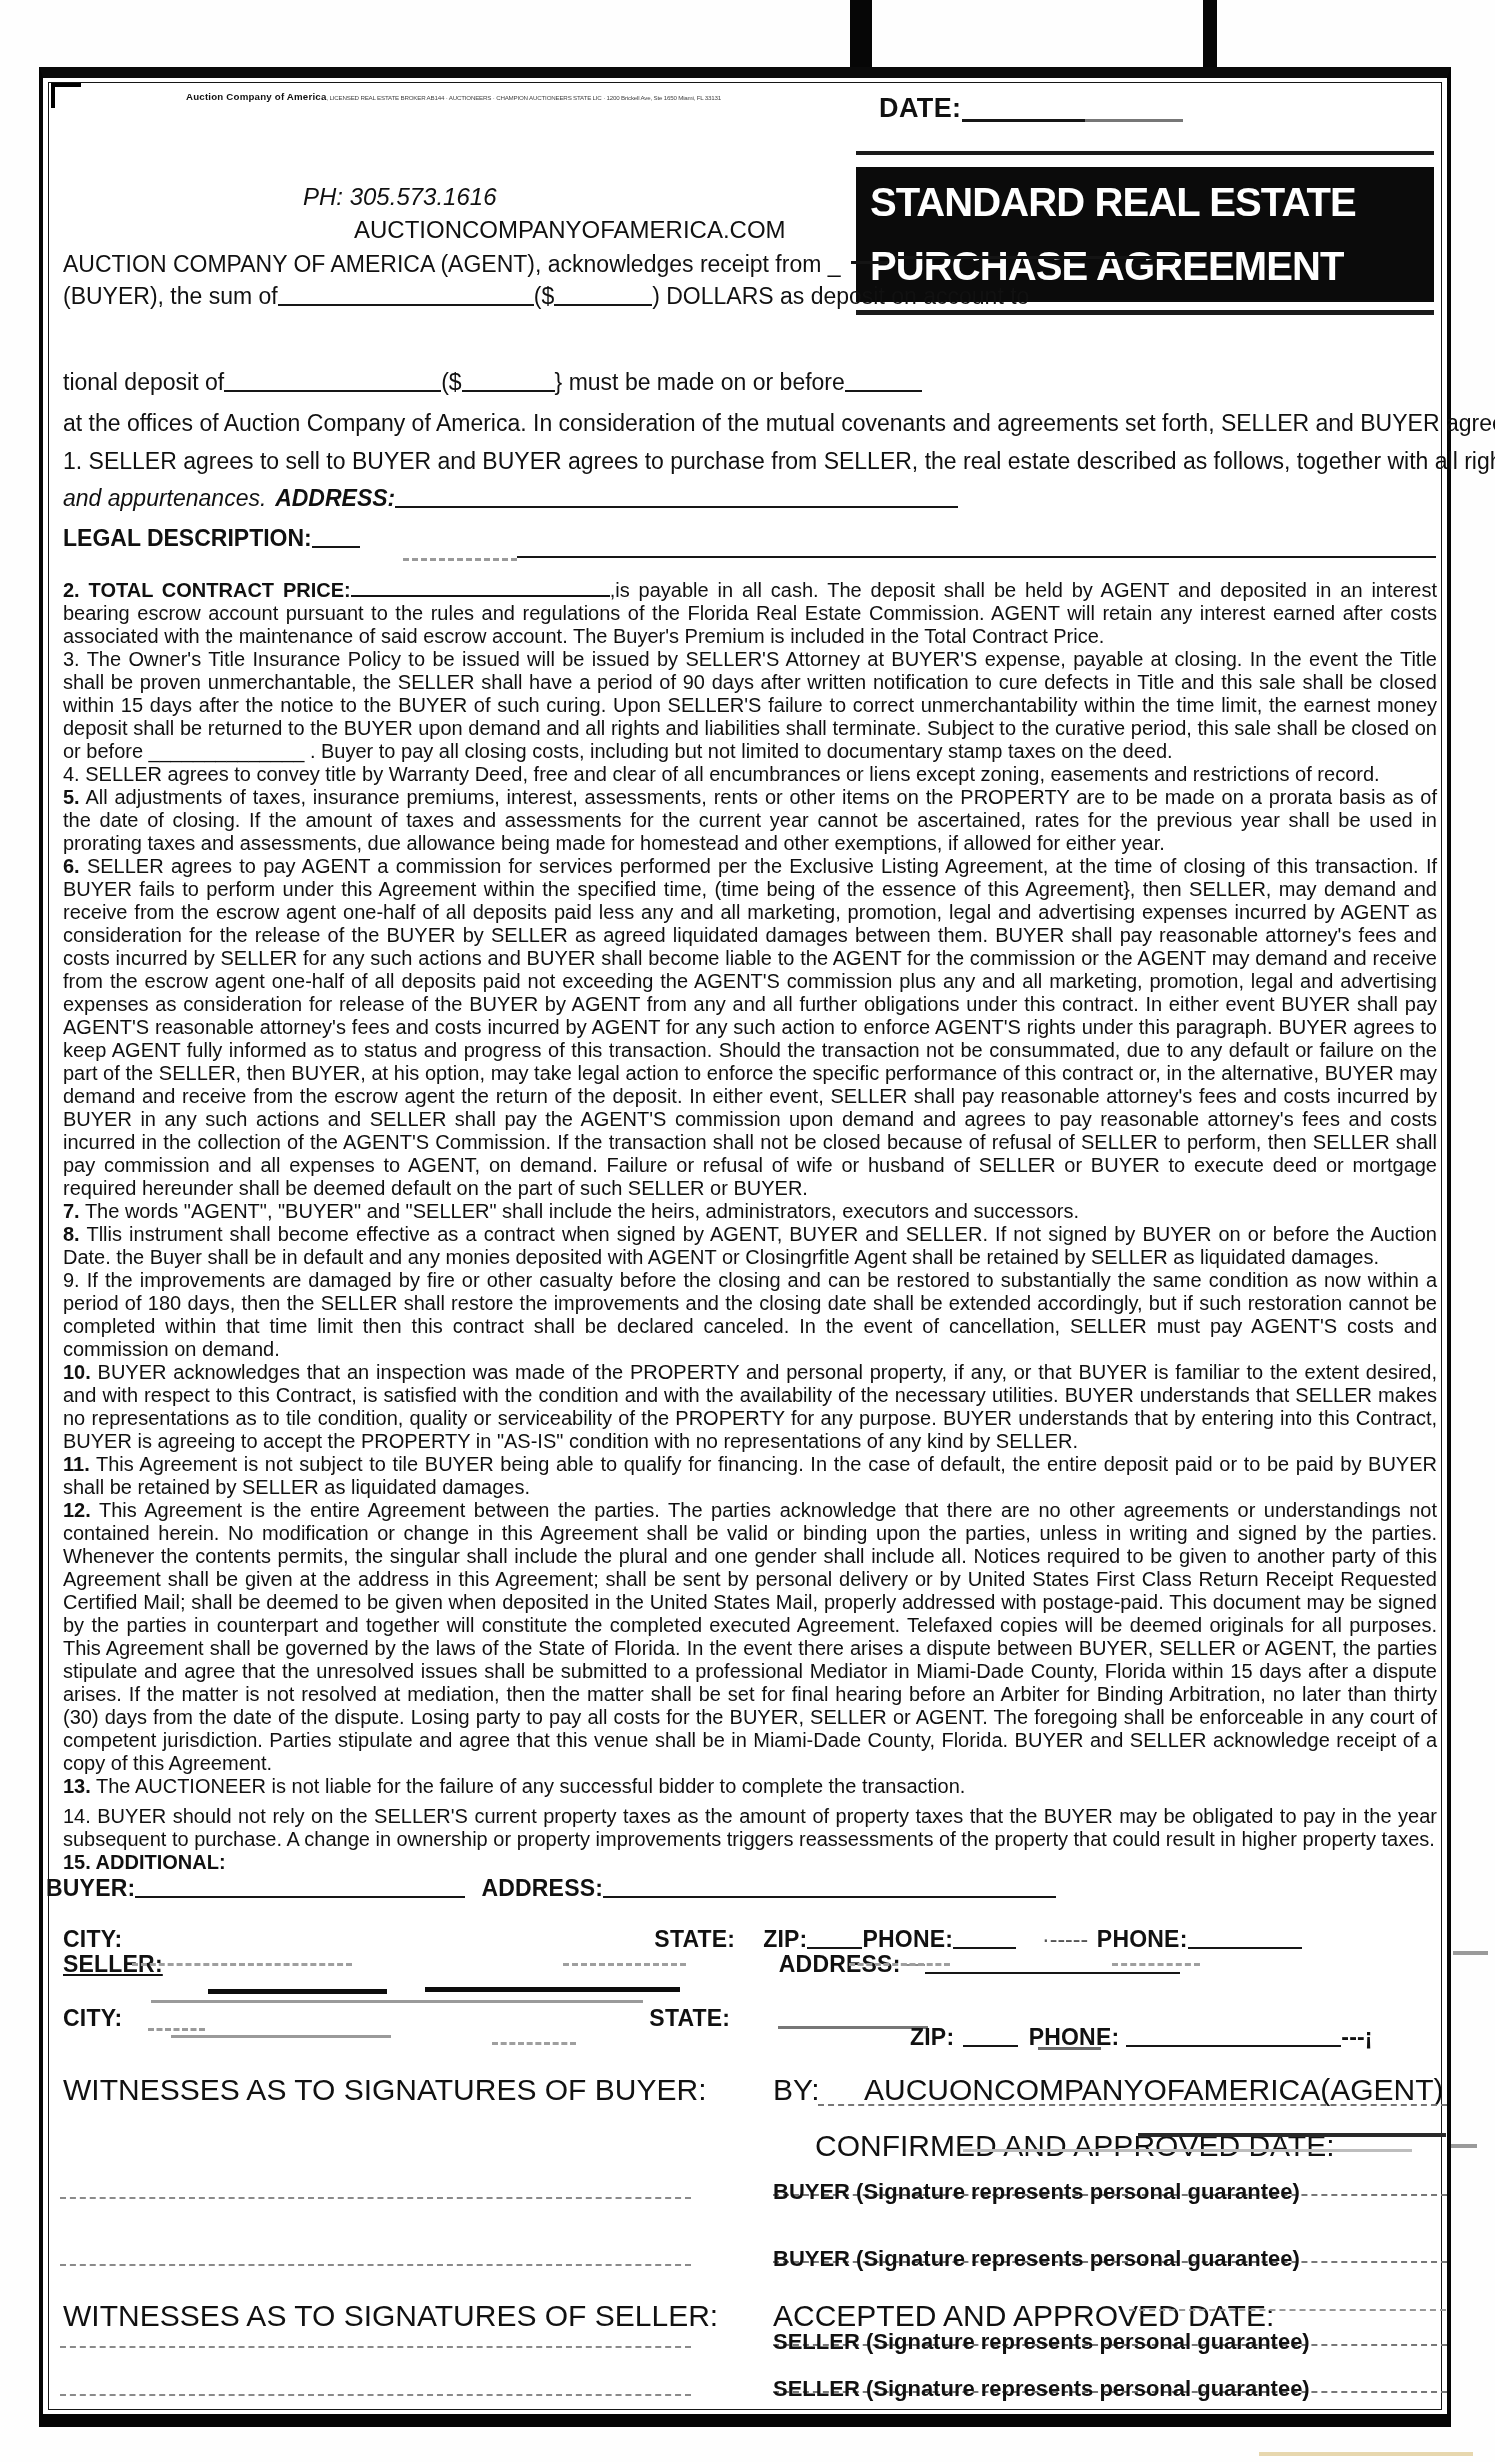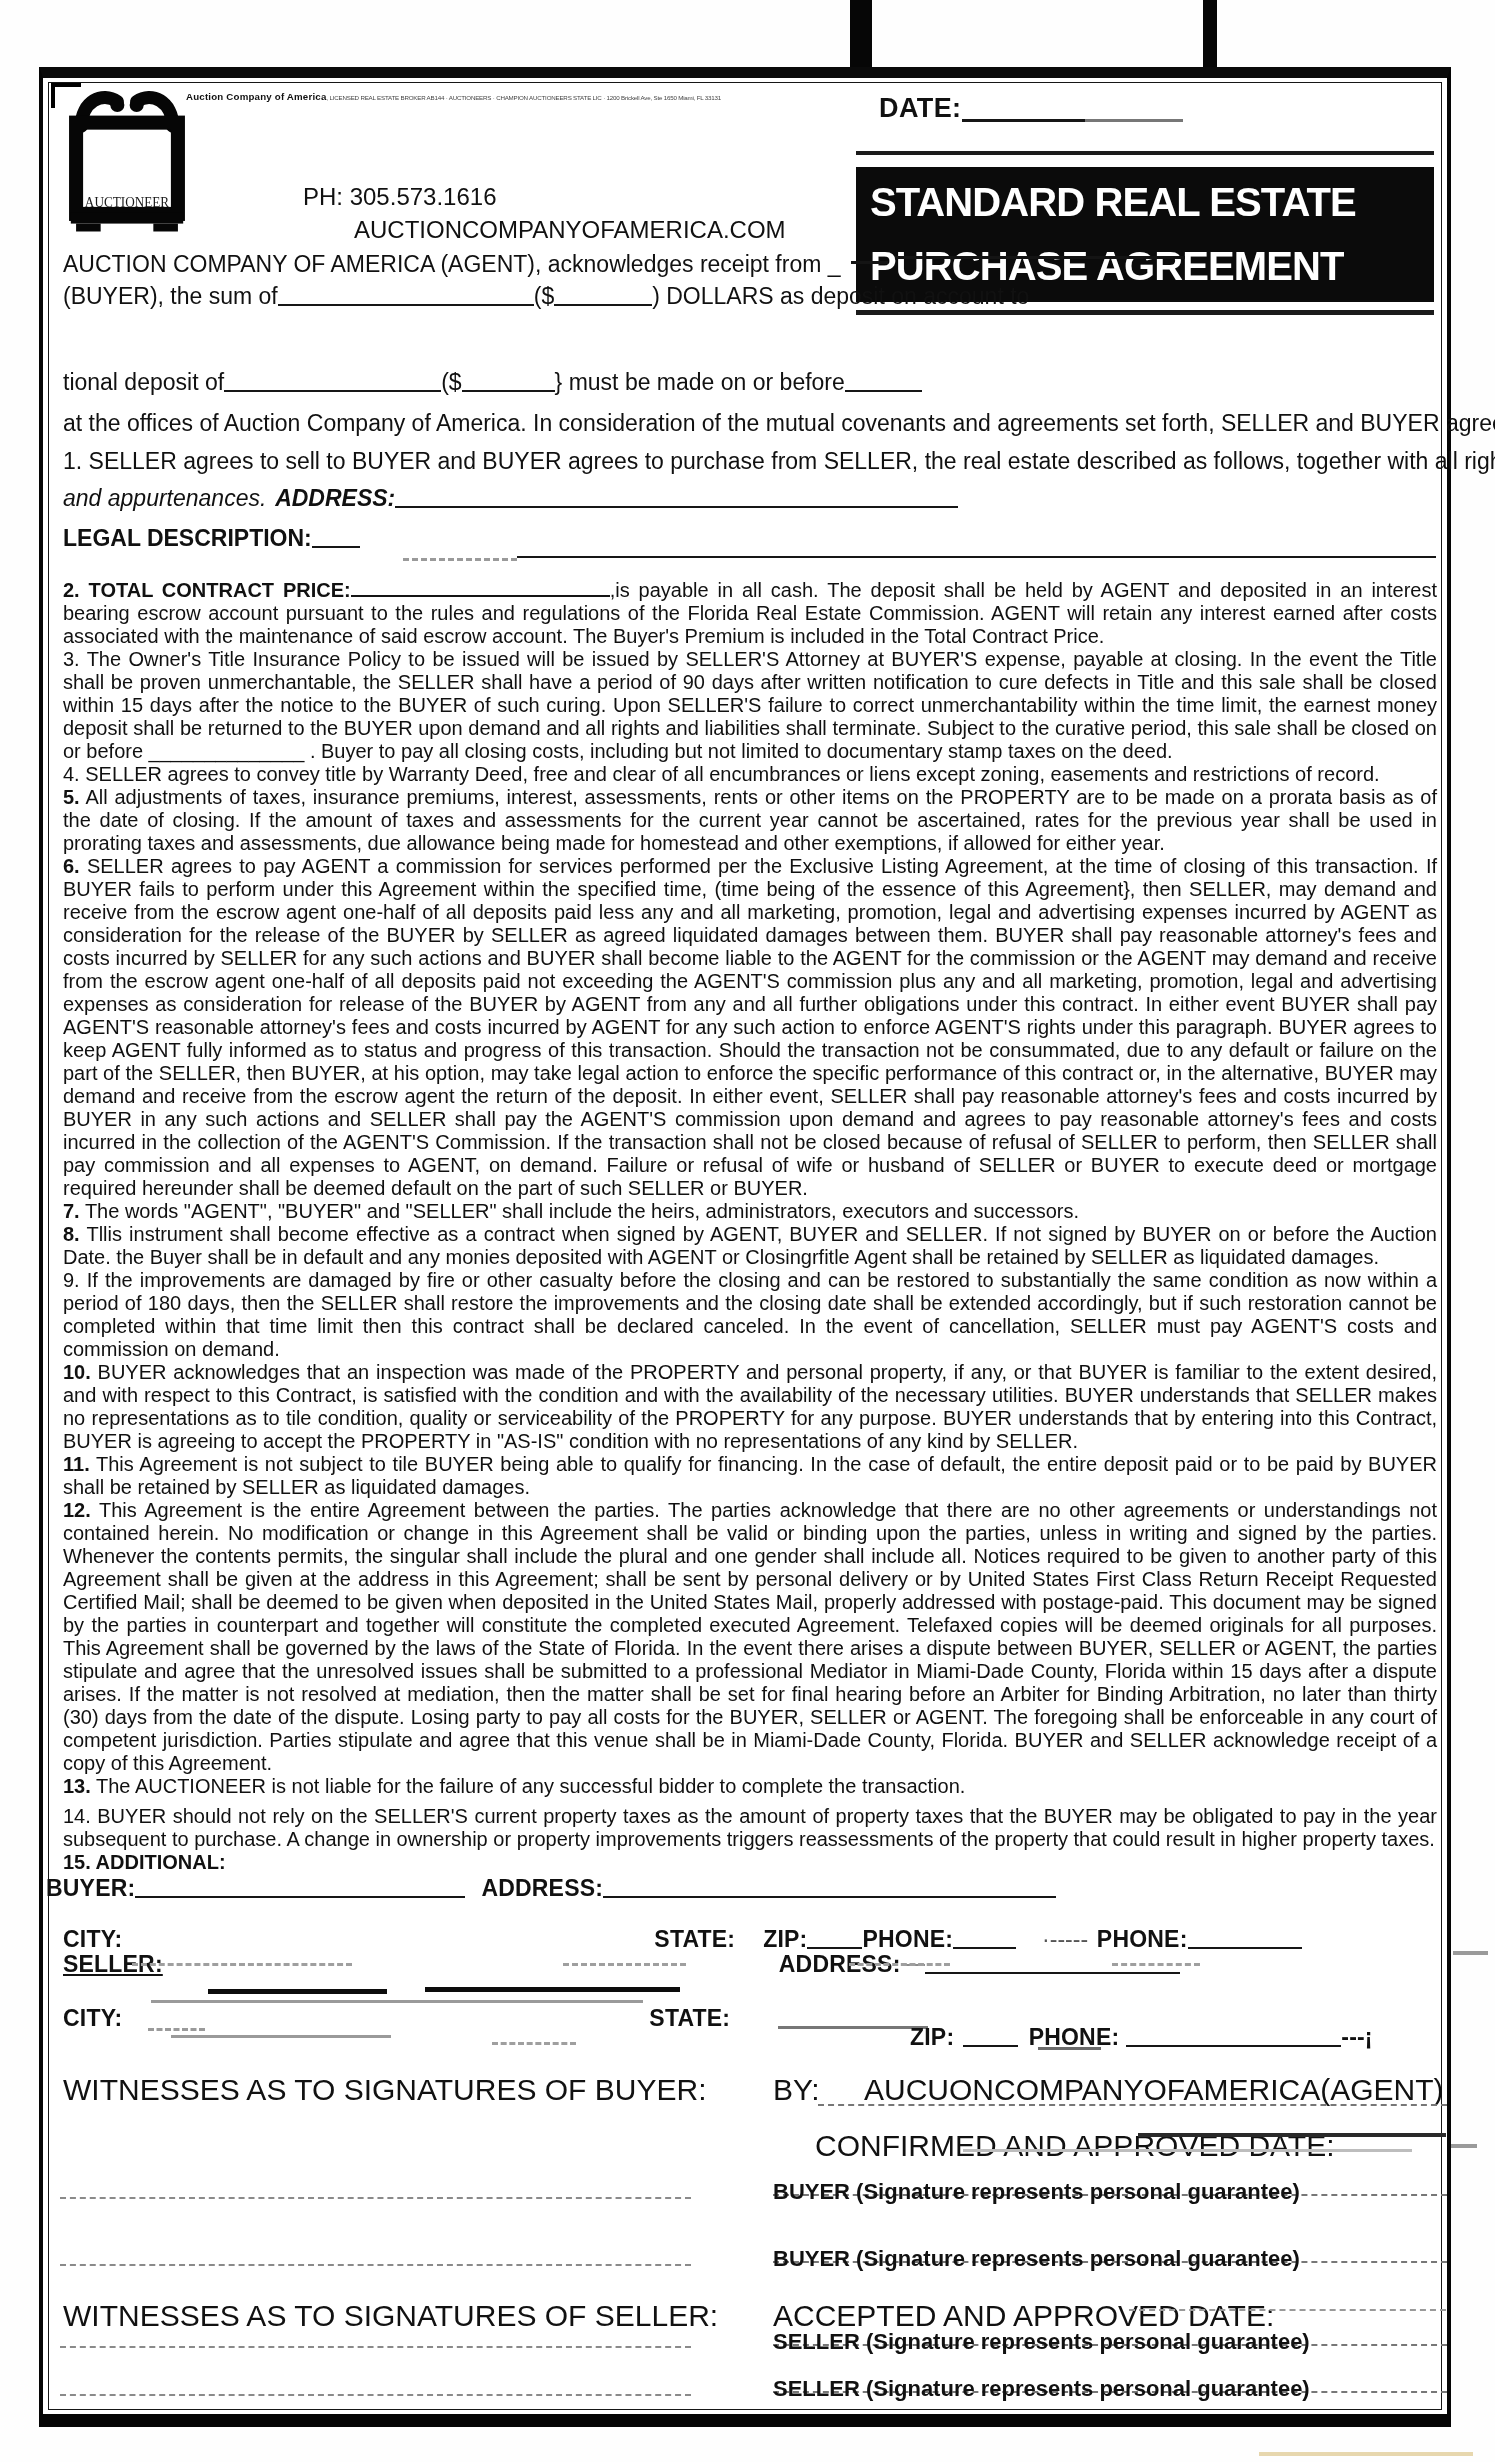--- a/index.html
+++ b/index.html
@@ -15,21 +15,21 @@
          border:4.4px solid #050505;border-top:11.4px solid #0a0a0a;border-bottom:13px solid #050505;background:#fff;}
   .frame-inner{position:absolute;left:5.3px;top:3.5px;right:5.3px;bottom:4.4px;border:1.8px solid #161616;}
 
   .corner-tick{position:absolute;left:51px;top:83px;width:26px;height:21px;
                border-left:4.4px solid #000;border-top:4.4px solid #000;}
 
   .tiny-head{position:absolute;left:186px;top:87px;white-space:nowrap;}
   .tiny-head b{font-size:9.7px;letter-spacing:0.2px;}
   .tiny-head .fine{font-size:6.2px;color:#444;letter-spacing:-0.2px;}
 
-  .phone{position:absolute;left:303px;top:183px;font-size:24px;}
+  .phone{position:absolute;left:303px;top:183px;font-size:24px;font-style:italic;}
   .website{position:absolute;left:354px;top:216px;font-size:24px;}
 
   .date-row{position:absolute;left:879px;top:93px;display:flex;align-items:baseline;}
   .date-row b{font-size:27px;letter-spacing:0.4px;}
   .rule{position:absolute;background:#1b1b1b;}
   .title-box{position:absolute;left:856px;top:167px;width:578px;height:135px;background:#0b0b0b;
              color:#fff;font-weight:bold;font-size:40px;letter-spacing:-0.9px;line-height:64px;
              padding-left:14px;box-sizing:border-box;padding-top:2.6px;}
 
   
@@ -70,33 +70,20 @@
 
   <div class="bar" style="left:850px;width:22px;height:137px;"></div>
   <div class="bar" style="left:1203px;width:14px;height:134px;"></div>
   <div class="ghline" style="left:1361px;top:102px;width:79px;height:4.4px;background:#3a3a3a;"></div>
 
   <div class="frame">
     <div class="frame-inner"></div>
   </div>
   <div class="corner-tick"></div>
 
-  <div class="abs" style="left:69px;top:84px;">
-    <svg width="116" height="151" viewBox="0 0 132 172" xmlns="http://www.w3.org/2000/svg">
-      <path d="M14,48 C14,20 38,8 55,20" fill="none" stroke="#060606" stroke-width="15" stroke-linecap="round"></path>
-      <path d="M118,48 C118,20 94,8 77,20" fill="none" stroke="#060606" stroke-width="15" stroke-linecap="round"></path>
-      <circle cx="55" cy="24" r="8" fill="#060606"></circle>
-      <circle cx="77" cy="24" r="8" fill="#060606"></circle>
-      <rect x="8" y="44" width="116" height="104" fill="none" stroke="#060606" stroke-width="16"></rect>
-      <rect x="2" y="146" width="128" height="13" fill="#060606"></rect>
-      <rect x="8" y="159" width="28" height="9" fill="#060606"></rect>
-      <rect x="96" y="159" width="28" height="9" fill="#060606"></rect>
-      <text x="66" y="140" text-anchor="middle" font-family="Liberation Serif, serif" font-size="16" fill="#1b1b1b" textLength="96" lengthAdjust="spacingAndGlyphs">AUCTIONEER</text>
-    </svg>
-  </div>
 
   <div class="tiny-head">
     <b>Auction Company of America</b><span class="fine">, LICENSED REAL ESTATE BROKER AB144 · AUCTIONEERS · CHAMPION AUCTIONEERS STATE LIC · 1200 Brickell Ave, Ste 1650 Miami, FL 33131</span>
   </div>
 
   <div class="phone">PH: 305.573.1616</div>
   <div class="website">AUCTIONCOMPANYOFAMERICA.COM</div>
 
   <div class="date-row">
     <b>DATE:</b>

